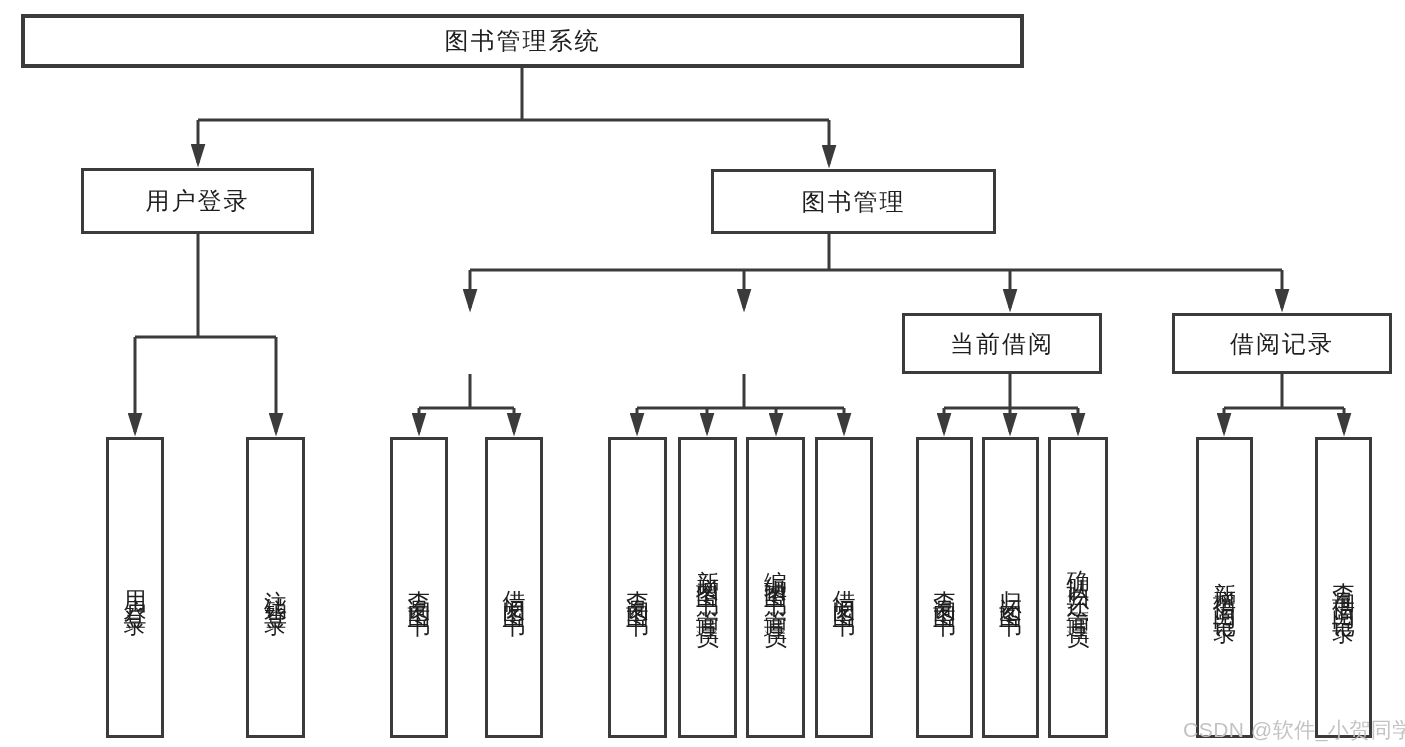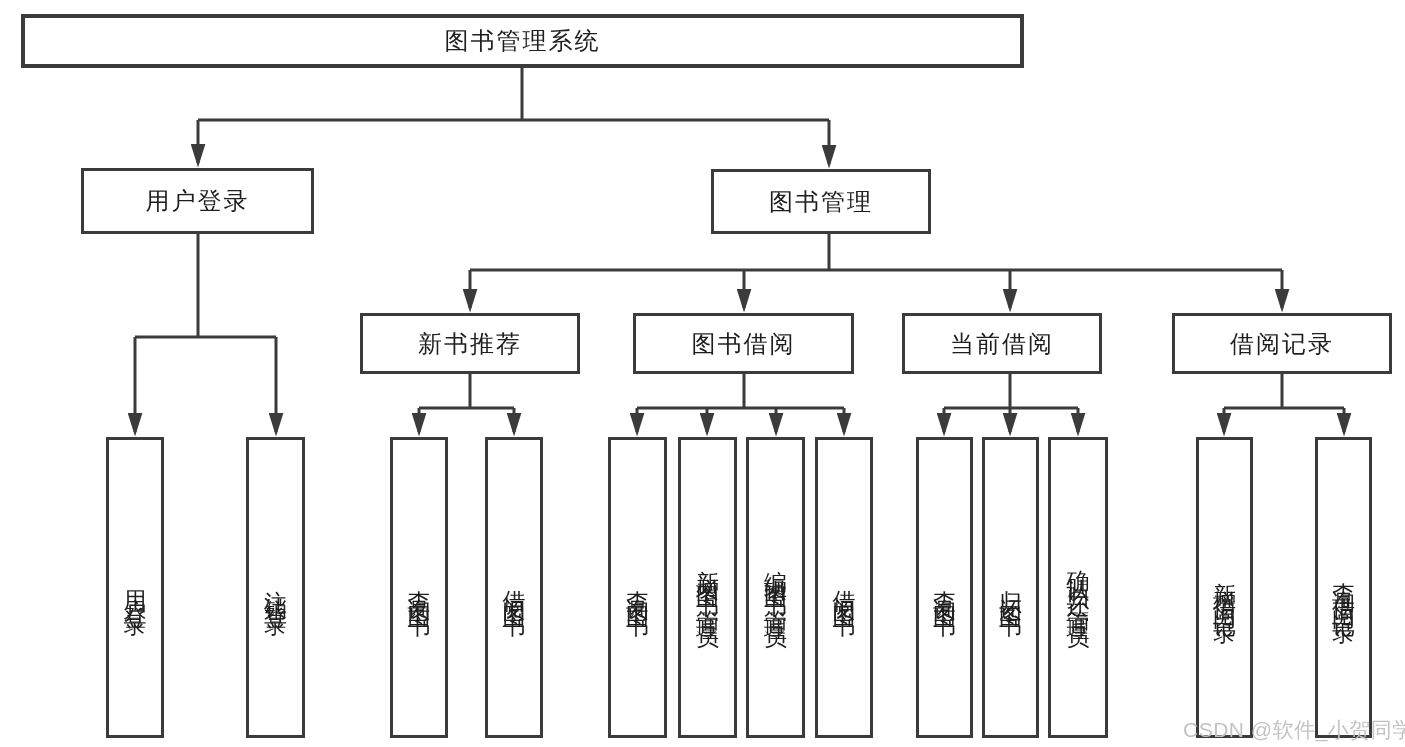--- a/index.html
+++ b/index.html
@@ -119,30 +119,24 @@
     </g>
   </svg>
 
   <div class="box h root" style="left:21px;top:14px;width:1003px;height:54px">
     <span class="lbl">图书管理系统</span>
   </div>
 
   <div class="box h" style="left:81px;top:168px;width:233px;height:66px">
     <span class="lbl">用户登录</span>
   </div>
-  <div class="box h" style="left:711px;top:169px;width:220px;height:65px">
+  <div class="box h" style="left:711px;top:169px;width:285px;height:65px">
     <span class="lbl">图书管理</span>
   </div>
 
-  <div class="box h" style="left:360px;top:313px;width:220px;height:61px">
-    <span class="lbl">新书推荐</span>
-  </div>
-  <div class="box h" style="left:633px;top:313px;width:221px;height:61px">
-    <span class="lbl">图书借阅</span>
-  </div>
   <div class="box h" style="left:902px;top:313px;width:200px;height:61px">
     <span class="lbl">当前借阅</span>
   </div>
   <div class="box h" style="left:1172px;top:313px;width:220px;height:61px">
     <span class="lbl">借阅记录</span>
   </div>
 
   <div class="box v" style="left:106px;top:437px;width:58px;height:301px">
     <span class="lbl">用户登录</span>
   </div>

